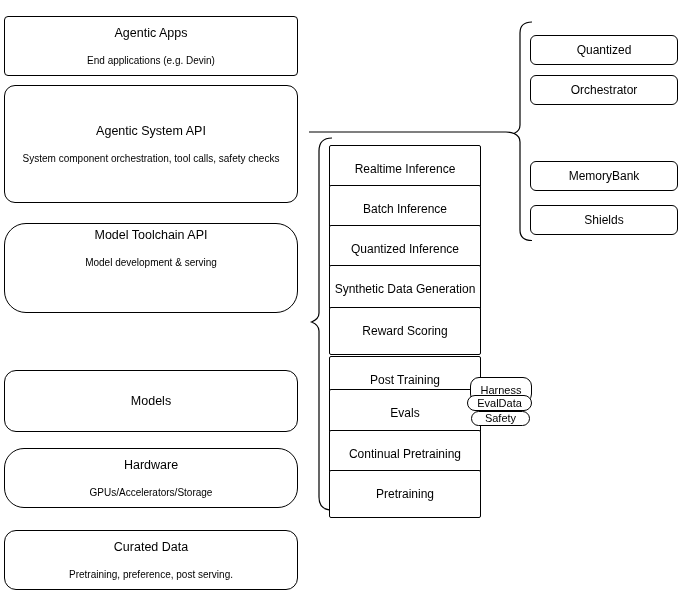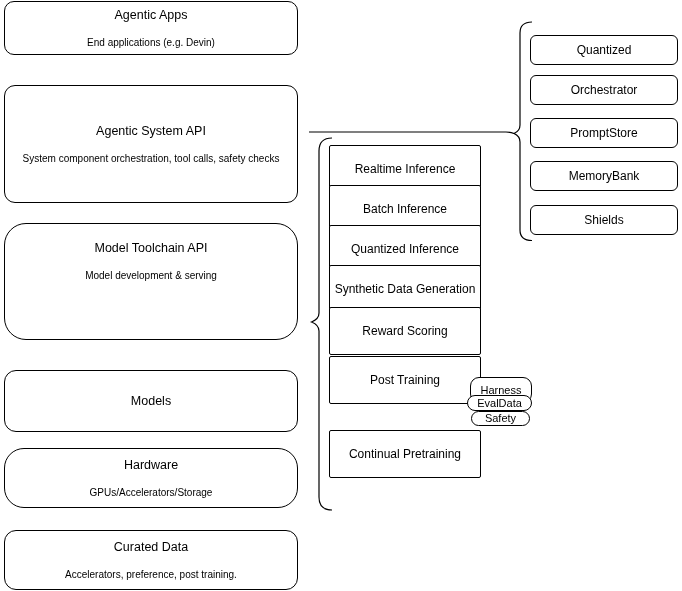--- a/index.html
+++ b/index.html
@@ -61,60 +61,61 @@
 <body>
 
 <div class="canvas">
 
   <svg class="overlay" viewBox="0 0 682 591" xmlns="http://www.w3.org/2000/svg">
     <path d="M 309 132 L 506 132 Q 511 132 514 133.5" fill="none" stroke="#000000" stroke-width="1.2"></path>
     <path d="M 532 22 Q 520 22 520 33 L 520 125 Q 520 131 514 133.5 Q 520 136 520 142 L 520 230 Q 520 240.5 532 240.5" fill="none" stroke="#000000" stroke-width="1.2"></path>
     <path d="M 332 138 Q 319 138 319 151 L 319 313 Q 319 319 311.5 322 Q 319 325 319 331 L 319 497 Q 319 510 332 510" fill="none" stroke="#000000" stroke-width="1.2"></path>
   </svg>
 
-  <div class="node left-node" style="top:1px; height:54px; border-radius:10px">
+  <div class="node left-node" style="top:16px; height:60px; border-radius:4px">
     <div class="title">Agentic Apps</div>
     <div class="subtitle">End applications (e.g. Devin)</div>
   </div>
 
   <div class="node left-node" style="top:85px; height:118px; border-radius:11px">
     <div class="title">Agentic System API</div>
     <div class="subtitle">System component orchestration, tool calls, safety checks</div>
   </div>
 
-  <div class="node left-node" style="top:223px; height:117px; border-radius:22px; padding-bottom:40px">
+  <div class="node left-node" style="top:223px; height:90px; border-radius:22px; padding-bottom:40px">
     <div class="title">Model Toolchain API</div>
     <div class="subtitle">Model development &amp; serving</div>
   </div>
 
   <div class="node left-node" style="top:370px; height:62px; border-radius:12px">
     <div class="title">Models</div>
   </div>
 
   <div class="node left-node" style="top:448px; height:60px; border-radius:20px">
     <div class="title">Hardware</div>
     <div class="subtitle">GPUs/Accelerators/Storage</div>
   </div>
 
   <div class="node left-node" style="top:530px; height:60px; border-radius:12px">
     <div class="title">Curated Data</div>
-    <div class="subtitle">Accelerators, preference, post training.</div>
+    <div class="subtitle">Pretraining, preference, post serving.</div>
   </div>
 
   <div class="node mid-node" style="top:145px">Realtime Inference</div>
   <div class="node mid-node" style="top:185px">Batch Inference</div>
   <div class="node mid-node" style="top:225px">Quantized Inference</div>
   <div class="node mid-node" style="top:265px">Synthetic Data Generation</div>
   <div class="node mid-node" style="top:307px">Reward Scoring</div>
   <div class="node mid-node" style="top:356px">Post Training</div>
+  <div class="node mid-node" style="top:389px">Evals</div>
   <div class="node mid-node" style="top:430px">Continual Pretraining</div>
+  <div class="node mid-node" style="top:470px">Pretraining</div>
 
   <div class="pill" style="left:470px; top:377px; width:62px; height:26px">Harness</div>
   <div class="pill" style="left:467px; top:395px; width:65px; height:16px">EvalData</div>
   <div class="pill" style="left:471px; top:411px; width:59px; height:15px">Safety</div>
 
   <div class="node right-node" style="top:35px">Quantized</div>
   <div class="node right-node" style="top:75px">Orchestrator</div>
-  <div class="node right-node" style="top:118px">PromptStore</div>
   <div class="node right-node" style="top:161px">MemoryBank</div>
   <div class="node right-node" style="top:205px">Shields</div>
 
 </div>
 
 </body></html>

